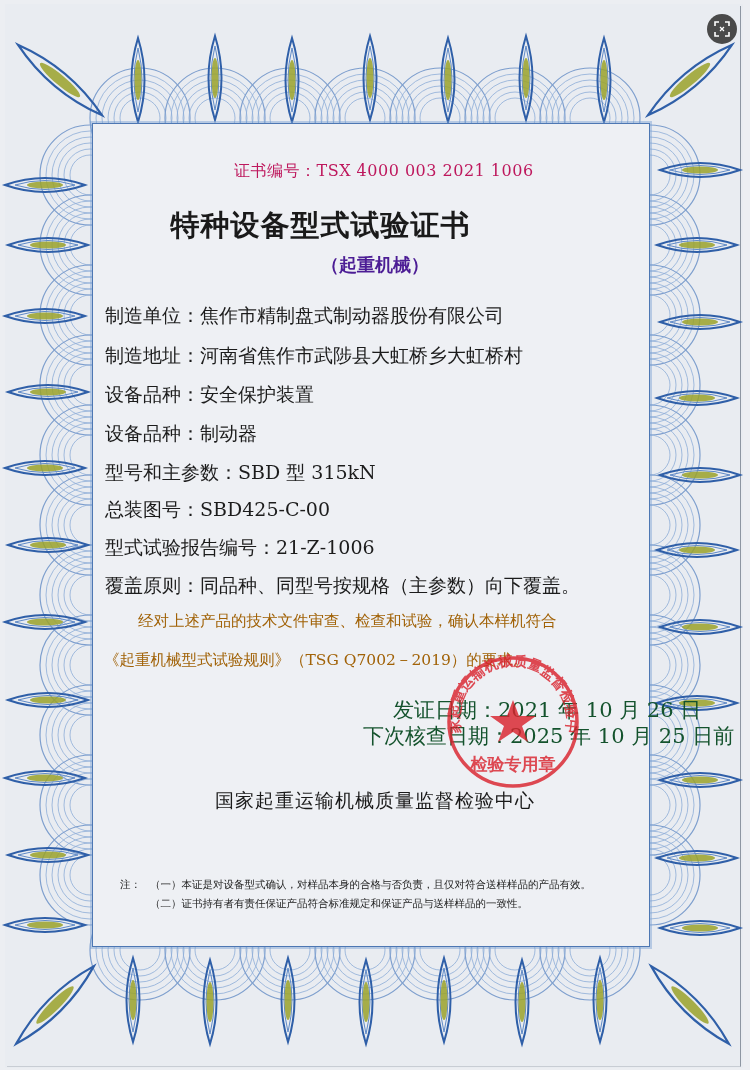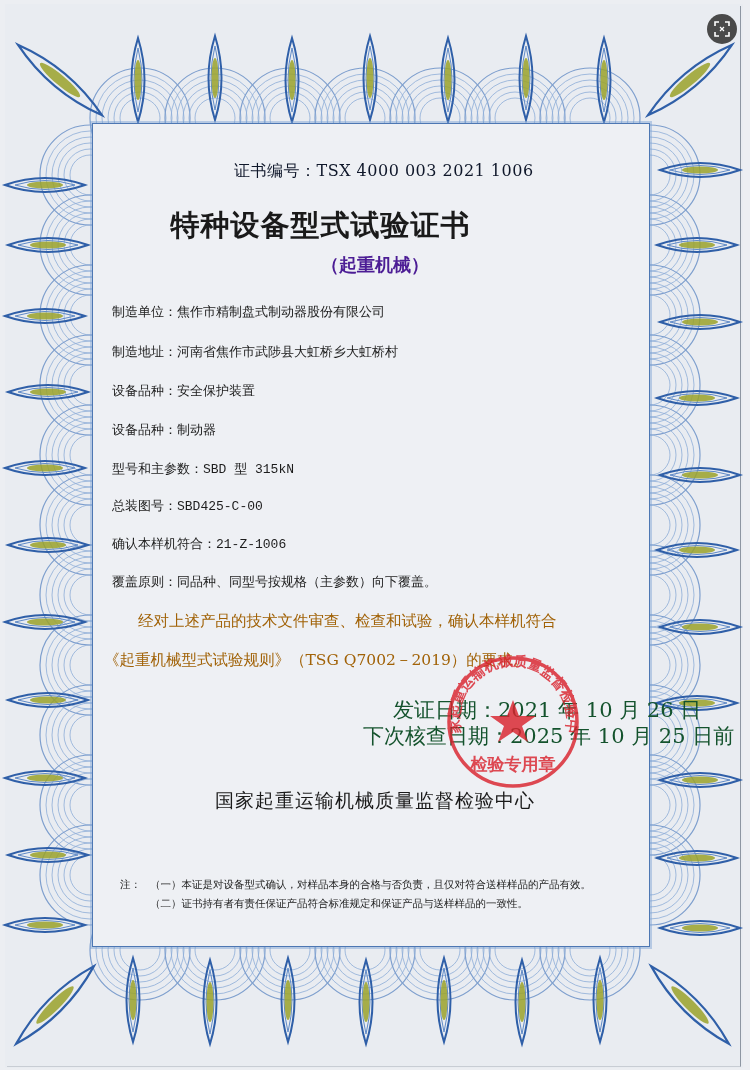--- a/index.html
+++ b/index.html
@@ -18,36 +18,35 @@
   }
   svg.border { position: absolute; left: 0; top: 0; }
   .panel {
     position: absolute; left: 92px; top: 123px; width: 556px; height: 822px;
     background: #eef0f4;
     border: 1px solid #4d77b3;
     box-shadow: 0 0 0 2px rgba(120,160,210,0.45);
   }
   .cert-no {
     position: absolute; left: 234px; top: 161px;
-    font-size: 16px; color: #0f172a; letter-spacing: 0.5px;
+    font-size: 16px; color: #be185d; letter-spacing: 0.5px;
   }
   .title {
     position: absolute; left: 0; width: 641px; top: 206px; text-align: center;
     font-family: Liberation Sans, sans-serif;
     font-size: 29px; font-weight: bold; color: #1a1a1a; letter-spacing: 1px;
   }
   .subtitle {
     position: absolute; left: 0; width: 750px; top: 253px; text-align: center;
     font-family: "DejaVu Sans", "Liberation Sans", sans-serif;
     font-size: 18px; font-weight: bold; color: #4c1d95;
   }
   .field {
-    position: absolute; left: 112px; font-size: 13px; color: #1c1c1c;
+    position: absolute; left: 105px; font-size: 19px; color: #1c1c1c;
     white-space: nowrap;
-    font-family: Liberation Mono, monospace;
   }
   .para {
     position: absolute; font-size: 15.5px; color: #a16207; white-space: nowrap;
   }
   .date-line {
     position: absolute; font-size: 21px; color: #14532d; white-space: nowrap;
   }
   .issuer {
     position: absolute; left: 0; width: 750px; top: 788px; text-align: center;
     font-family: "DejaVu Sans", "Liberation Sans", sans-serif;
@@ -216,21 +215,21 @@
 <div class="field" style="top:421px">
   <span>设备品种：</span><span>制动器</span>
 </div>
 <div class="field" style="top:460px">
   <span>型号和主参数：</span><span>SBD 型 315kN</span>
 </div>
 <div class="field" style="top:497px">
   <span>总装图号：</span><span>SBD425-C-00</span>
 </div>
 <div class="field" style="top:535px">
-  <span>确认本样机符合：</span><span>21-Z-1006</span>
+  <span>型式试验报告编号：</span><span>21-Z-1006</span>
 </div>
 <div class="field" style="top:573px">
   <span>覆盖原则：</span><span>同品种、同型号按规格（主参数）向下覆盖。</span>
 </div>
 
 <div class="para" style="left:138px; top:611px">经对上述产品的技术文件审查、检查和试验，确认本样机符合</div>
 <div class="para" style="left:104px; top:650px">《起重机械型式试验规则》（TSG Q7002－2019）的要求。</div>
 
 <div class="date-line" style="left:393px; top:696px">
   <span>发证日期：</span><span>2021 年 10 月 26 日</span>

